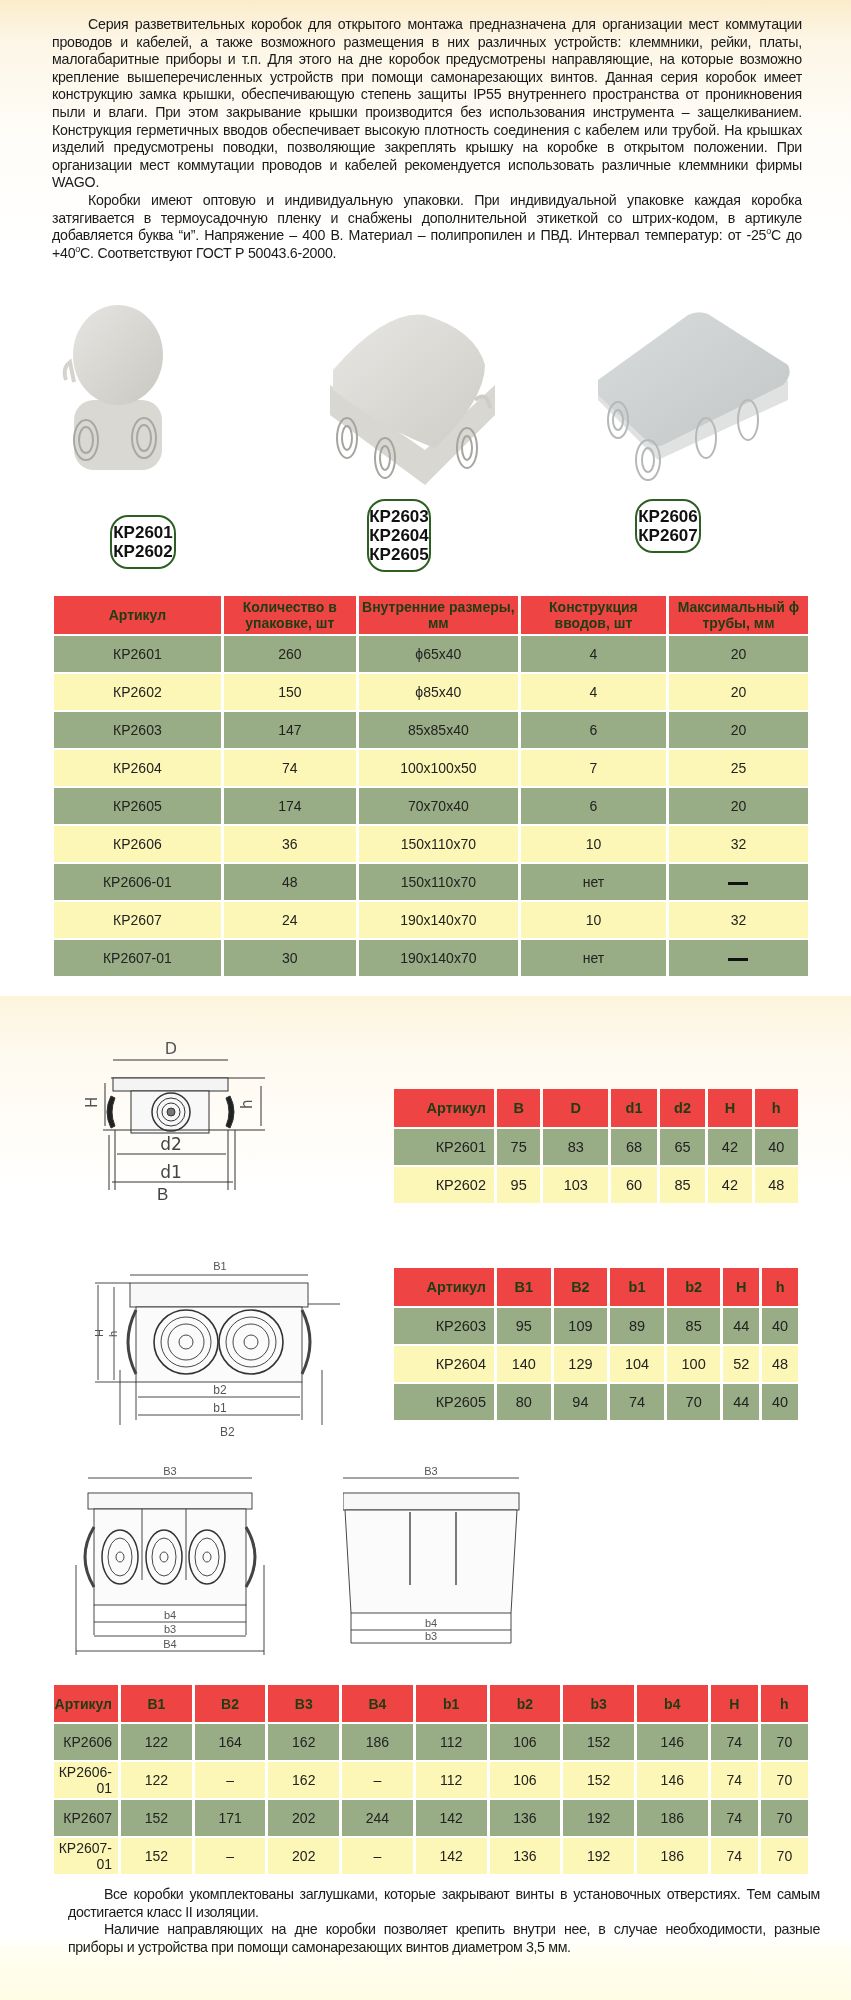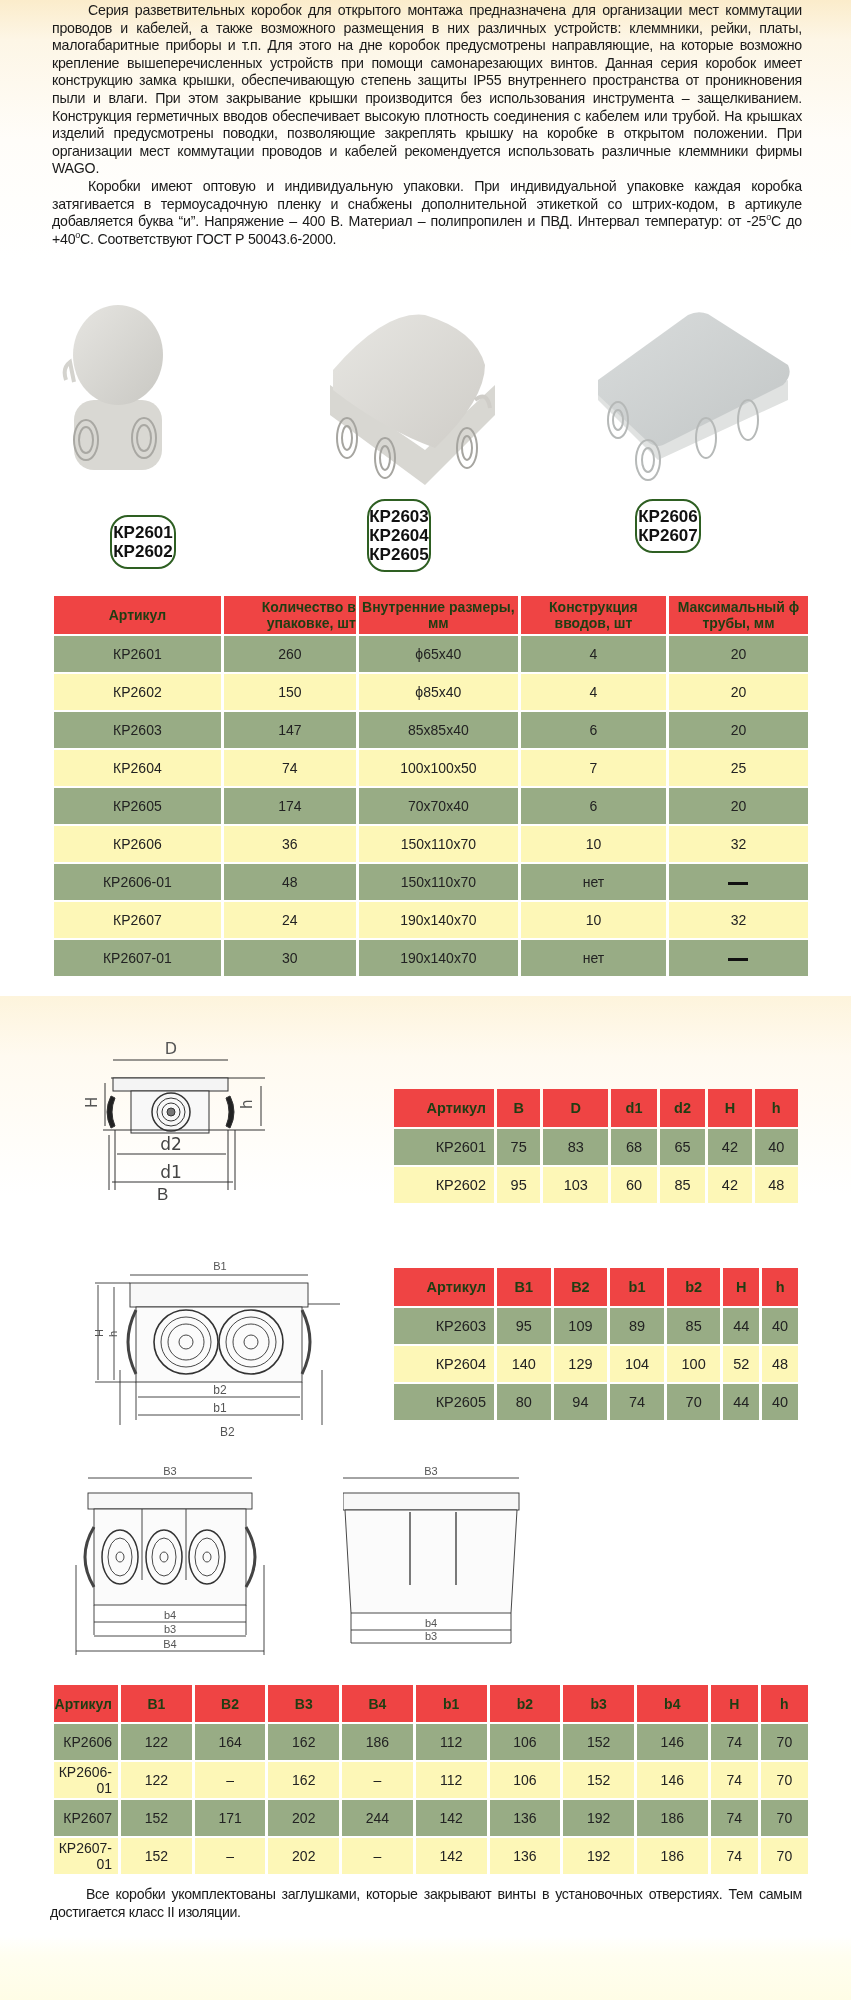--- a/index.html
+++ b/index.html
@@ -13,21 +13,21 @@
     
     .page-top {
       position: absolute; left: 0; top: 0; width: 851px; height: 990px;
       background: linear-gradient(180deg, #fbeccb 0px, #fdf6e6 40px, #fffdf9 140px, #ffffff 260px, #ffffff 990px);
     }
     .page-bottom {
       position: absolute; left: 0; top: 996px; width: 851px; height: 1004px;
       background: linear-gradient(180deg, #fdf4dc 0px, #fffaf0 60px, #ffffff 200px, #ffffff 940px, #fffef0 960px, #fffde6 1004px);
     }
     .intro {
-      position: absolute; left: 52px; top: 2px; width: 750px;
+      position: absolute; left: 52px; top: 16px; width: 750px;
       font-size: 14.2px; line-height: 17.6px; text-align: justify;
       letter-spacing: -0.25px;
     }
     .intro p { text-indent: 36px; }
     .intro .sup { font-size: 9px; vertical-align: super; line-height: 0; }
 
     
     .products { position: absolute; left: 0; top: 290px; width: 851px; height: 280px; }
     .product { position: absolute; }
     .photo { position: absolute; }
@@ -46,21 +46,21 @@
     }
     table.spec td { text-align: center; vertical-align: middle; font-size: 14px; color: #222; }
     table.spec tr.odd td { background: #98ac85; }
     table.spec tr.even td { background: #fdf7b7; }
     .dash-bar { display:inline-block; width: 20px; height: 3px; background:#111; vertical-align: middle; }
 
     #t-main { left: 51px; top: 594px; width: 760px; }
     #t-main th { height: 38px; }
     #t-main td { height: 36px; }
     #t-main .c0 { width: 184px; }
-    #t-main .c1 { width: 140px; text-align: right; }
+    #t-main .c1 { width: 140px; }
     #t-main .c2 { width: 171px; margin-top: 8px; }
     #t-main .c3 { width: 154px; }
     #t-main .c4 { width: 144px; text-align: center; }
 
     #t-round { left: 391px; top: 1087px; width: 410px; }
     #t-round th, #t-round td { height: 36px; font-size: 14.5px; }
     #t-round th { height: 38px; }
     #t-round th:first-child, #t-round td:first-child { text-align: right; padding-right: 8px; width: 100px; }
 
     #t-square { left: 391px; top: 1266px; width: 410px; }
@@ -71,21 +71,21 @@
     #t-rect { left: 51px; top: 1683px; width: 760px; }
     #t-rect th { height: 37px; }
     #t-rect td { height: 36px; }
     #t-rect th:first-child, #t-rect td:first-child { width: 64px; text-align: right; padding-right: 6px; }
 
     
     .drawing { position: absolute; }
     .drawing svg { display:block; }
 
     .outro {
-      position: absolute; left: 50px; top: 1886px; width: 752px;
+      position: absolute; left: 68px; top: 1886px; width: 752px;
       font-size: 14.2px; line-height: 17.6px; text-align: justify; letter-spacing: -0.35px;
     }
     .outro p { text-indent: 36px; }
   </style>
 </head>
 <body>
 
 <div class="page-top"></div>
 <div class="page-bottom"></div>
 
@@ -517,13 +517,14 @@
         <td>192</td>
         <td>186</td>
         <td>74</td>
         <td>70</td>
       </tr>
     </tbody>
 </table>
 
 <div class="outro">
   <p>Все коробки укомплектованы заглушками, которые закрывают винты в установочных отверстиях. Тем самым достигается класс II изоляции.</p>
+  <p>Наличие направляющих на дне коробки позволяет крепить внутри нее, в случае необходимости, разные приборы и устройства при помощи самонарезающих винтов диаметром 3,5 мм.</p>
 </div>
 
 </body></html>

